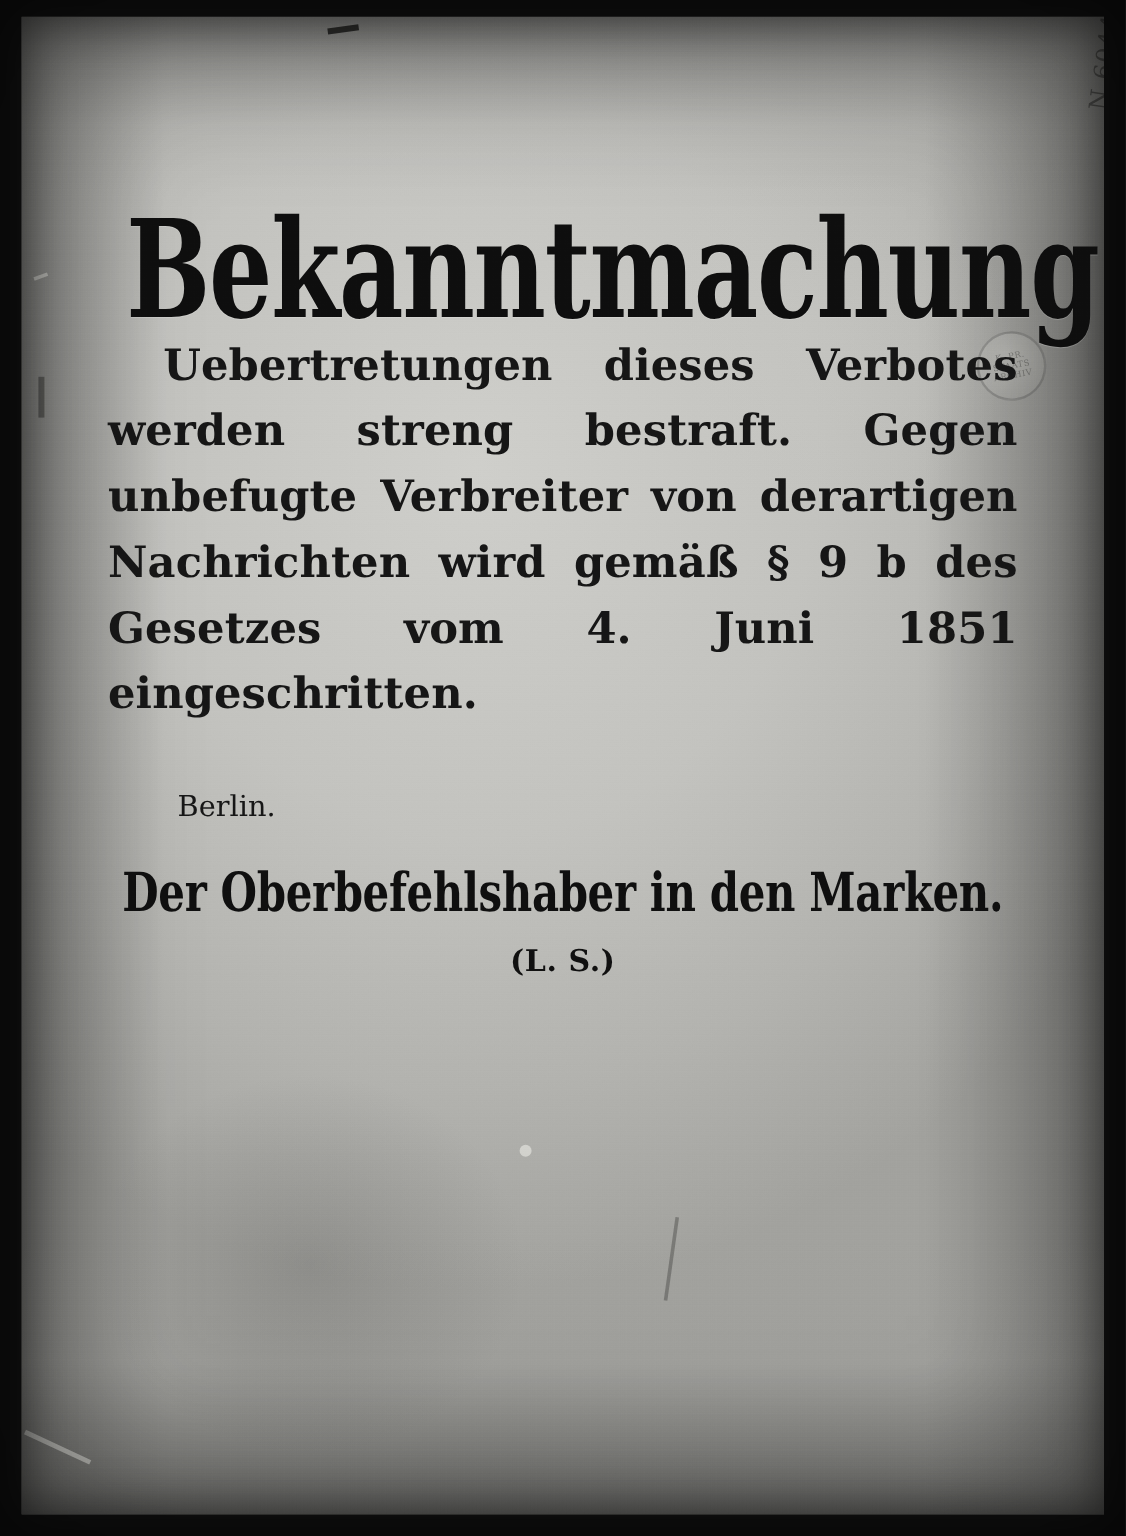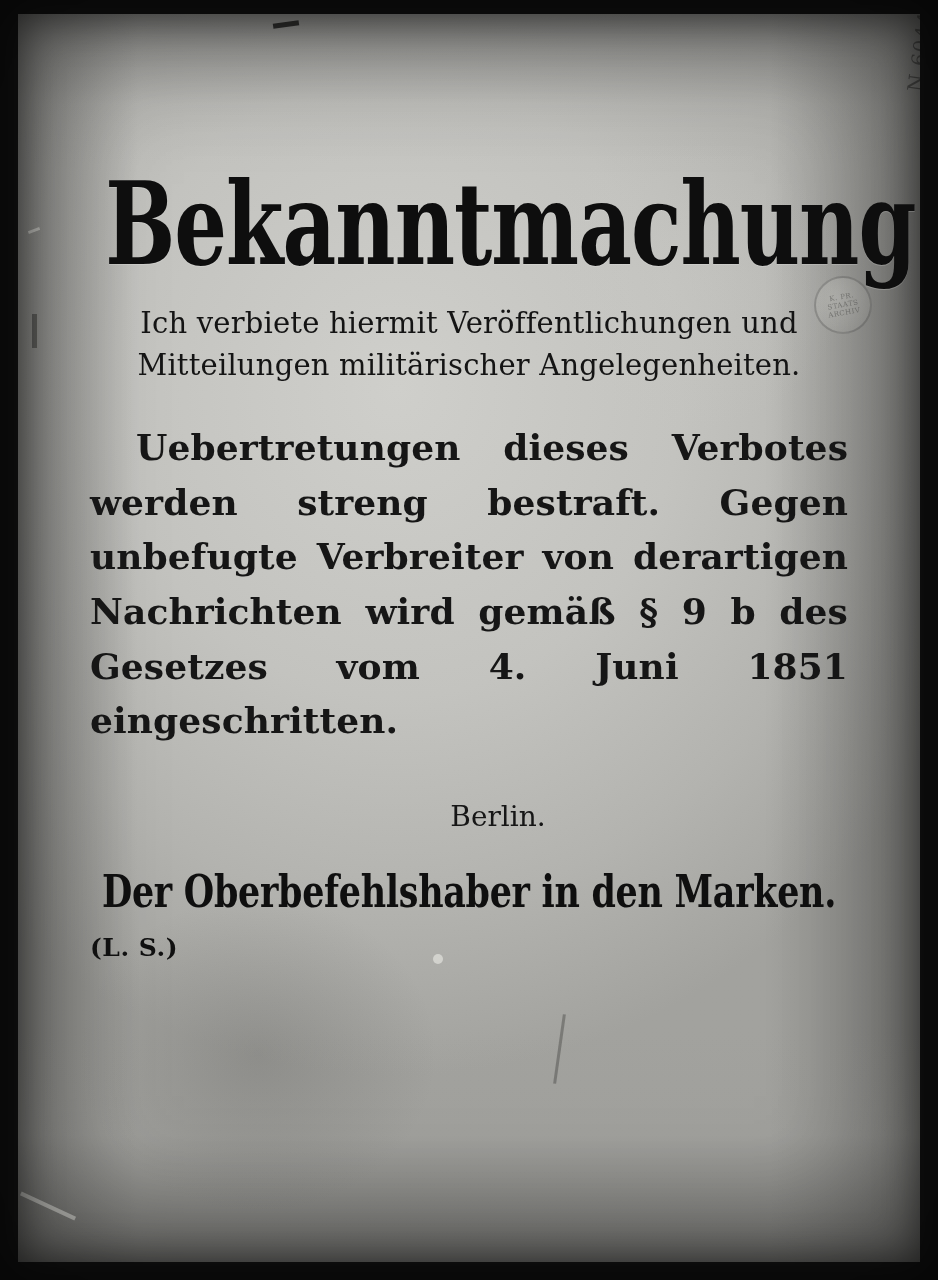--- a/index.html
+++ b/index.html
@@ -178,42 +178,42 @@
     text-indent: 46px;
     color: #161616;
     letter-spacing: 0.1px;
     font-weight: bold;
   }
 
   .place {
     margin: 0;
     padding-top: 52px;
     padding-left: 58px;
-    font-size: 28px;
+    font-size: 24px;
     color: #161616;
-    text-align: center;
   }
 
   .signature {
     margin: 0;
     padding-top: 30px;
     text-align: center;
     font-family: "DejaVu Serif", serif;
     font-weight: bold;
     font-size: 40px;
     line-height: 1.1;
     color: #0f0f0f;
     transform: scaleY(1.12) scaleX(0.97);
     transform-origin: center top;
     letter-spacing: -0.3px;
   }
 
   .seal {
     margin: 0;
     padding-top: 26px;
+    text-align: center;
     font-size: 25px;
     font-weight: bold;
     color: #101010;
     letter-spacing: 0.5px;
   }
 
   
   .grain {
     position: absolute;
     inset: 0;
@@ -250,24 +250,20 @@
     <div class="plate-number">N 6044</div>
 
     <div class="stamp">
       <span>K. PR. STAATS ARCHIV</span>
     </div>
 
     <div class="content">
 
       <h1 class="headline fraktur">Bekanntmachung.</h1>
 
-      <div class="lead">
-        <span class="l1">Ich verbiete hiermit Veröffentlichungen und</span>
-        <span class="l2">Mitteilungen militärischer Angelegenheiten.</span>
-      </div>
 
       <p class="para">Uebertretungen dieses Verbotes werden streng bestraft. Gegen unbefugte Verbreiter von derartigen Nachrichten wird gemäß § 9 b des Gesetzes vom 4. Juni 1851 eingeschritten.</p>
 
 
       <p class="place">Berlin.</p>
 
       <p class="signature fraktur">Der Oberbefehlshaber in den Marken.</p>
 
       <p class="seal">(L. S.)</p>
 

